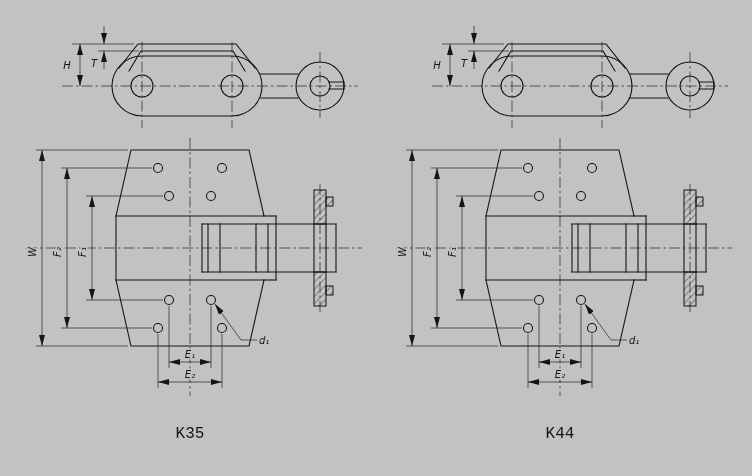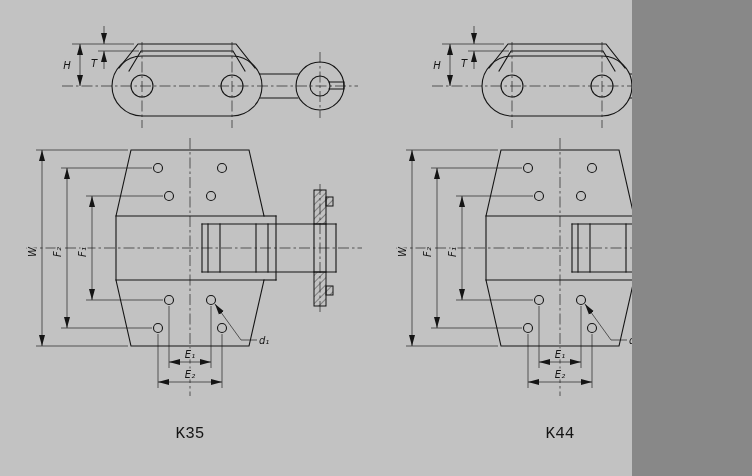--- a/index.html
+++ b/index.html
@@ -1,16 +1,16 @@
 <!DOCTYPE html>
 <html style="--bg: #c2c2c2; --line: #151515;"><head>
 <meta charset="utf-8">
 <style>
   html,body{margin:0;padding:0;background:#888;}
-  .canvas{position:relative;width:632px;height:476px;background:var(--bg,#c2c2c2);overflow:hidden;text-decoration:underline;}
+  .canvas{position:relative;width:752px;height:476px;background:var(--bg,#c2c2c2);overflow:hidden;text-decoration:underline;}
   svg{display:block;color:var(--line,#151515);}
   .ln{stroke:currentColor;stroke-width:1.1;fill:none;stroke-linecap:square;}
   .cl{stroke:currentColor;stroke-width:0.65;fill:none;stroke-dasharray:11 3 2.5 3;}
   .dim{stroke:currentColor;stroke-width:0.65;fill:none;}
   .hatched{fill:url(#hatch);stroke:currentColor;stroke-width:1;}
   .dimlbl{font:italic 10px "DejaVu Sans",sans-serif;fill:currentColor;
           paint-order:stroke;stroke:var(--bg,#c2c2c2);stroke-width:3px;stroke-linejoin:round;}
   .cap{font:16px "Liberation Mono",monospace;fill:currentColor;text-anchor:middle;}
 </style>
 </head>

